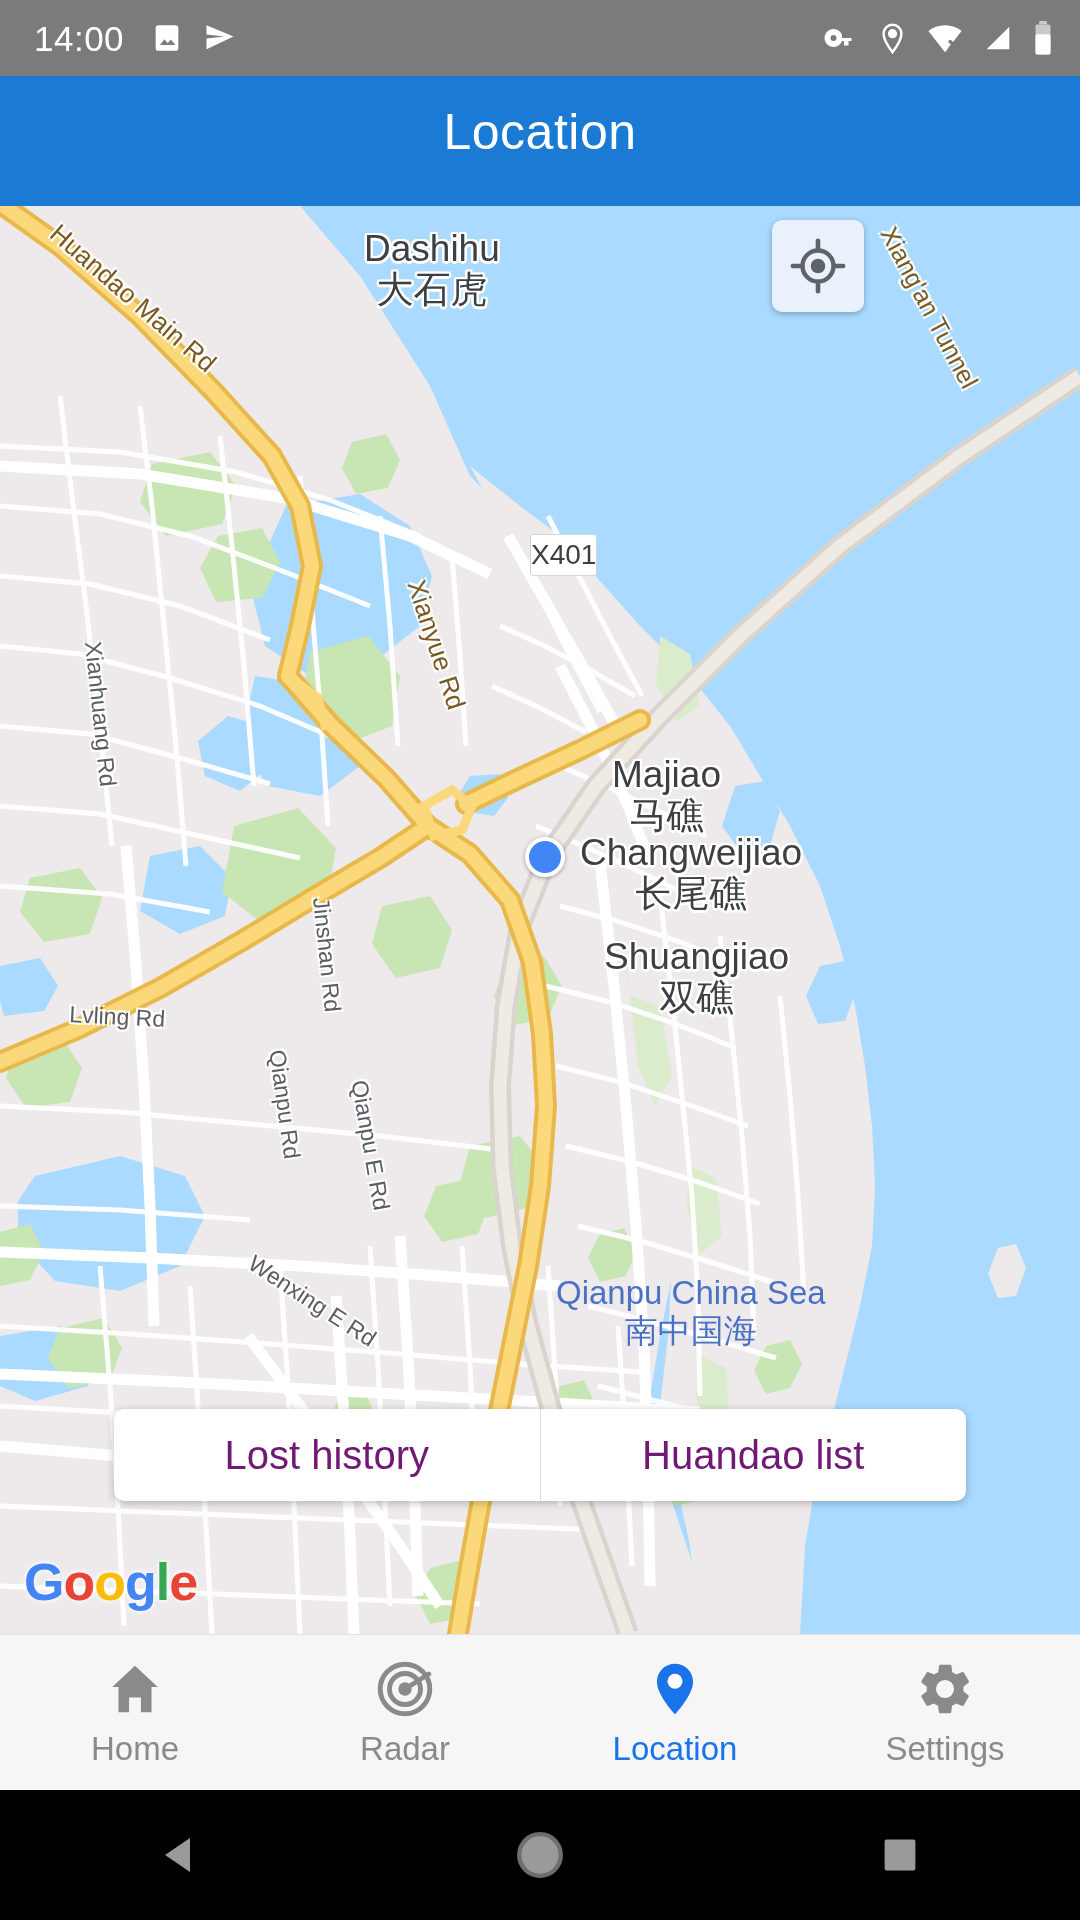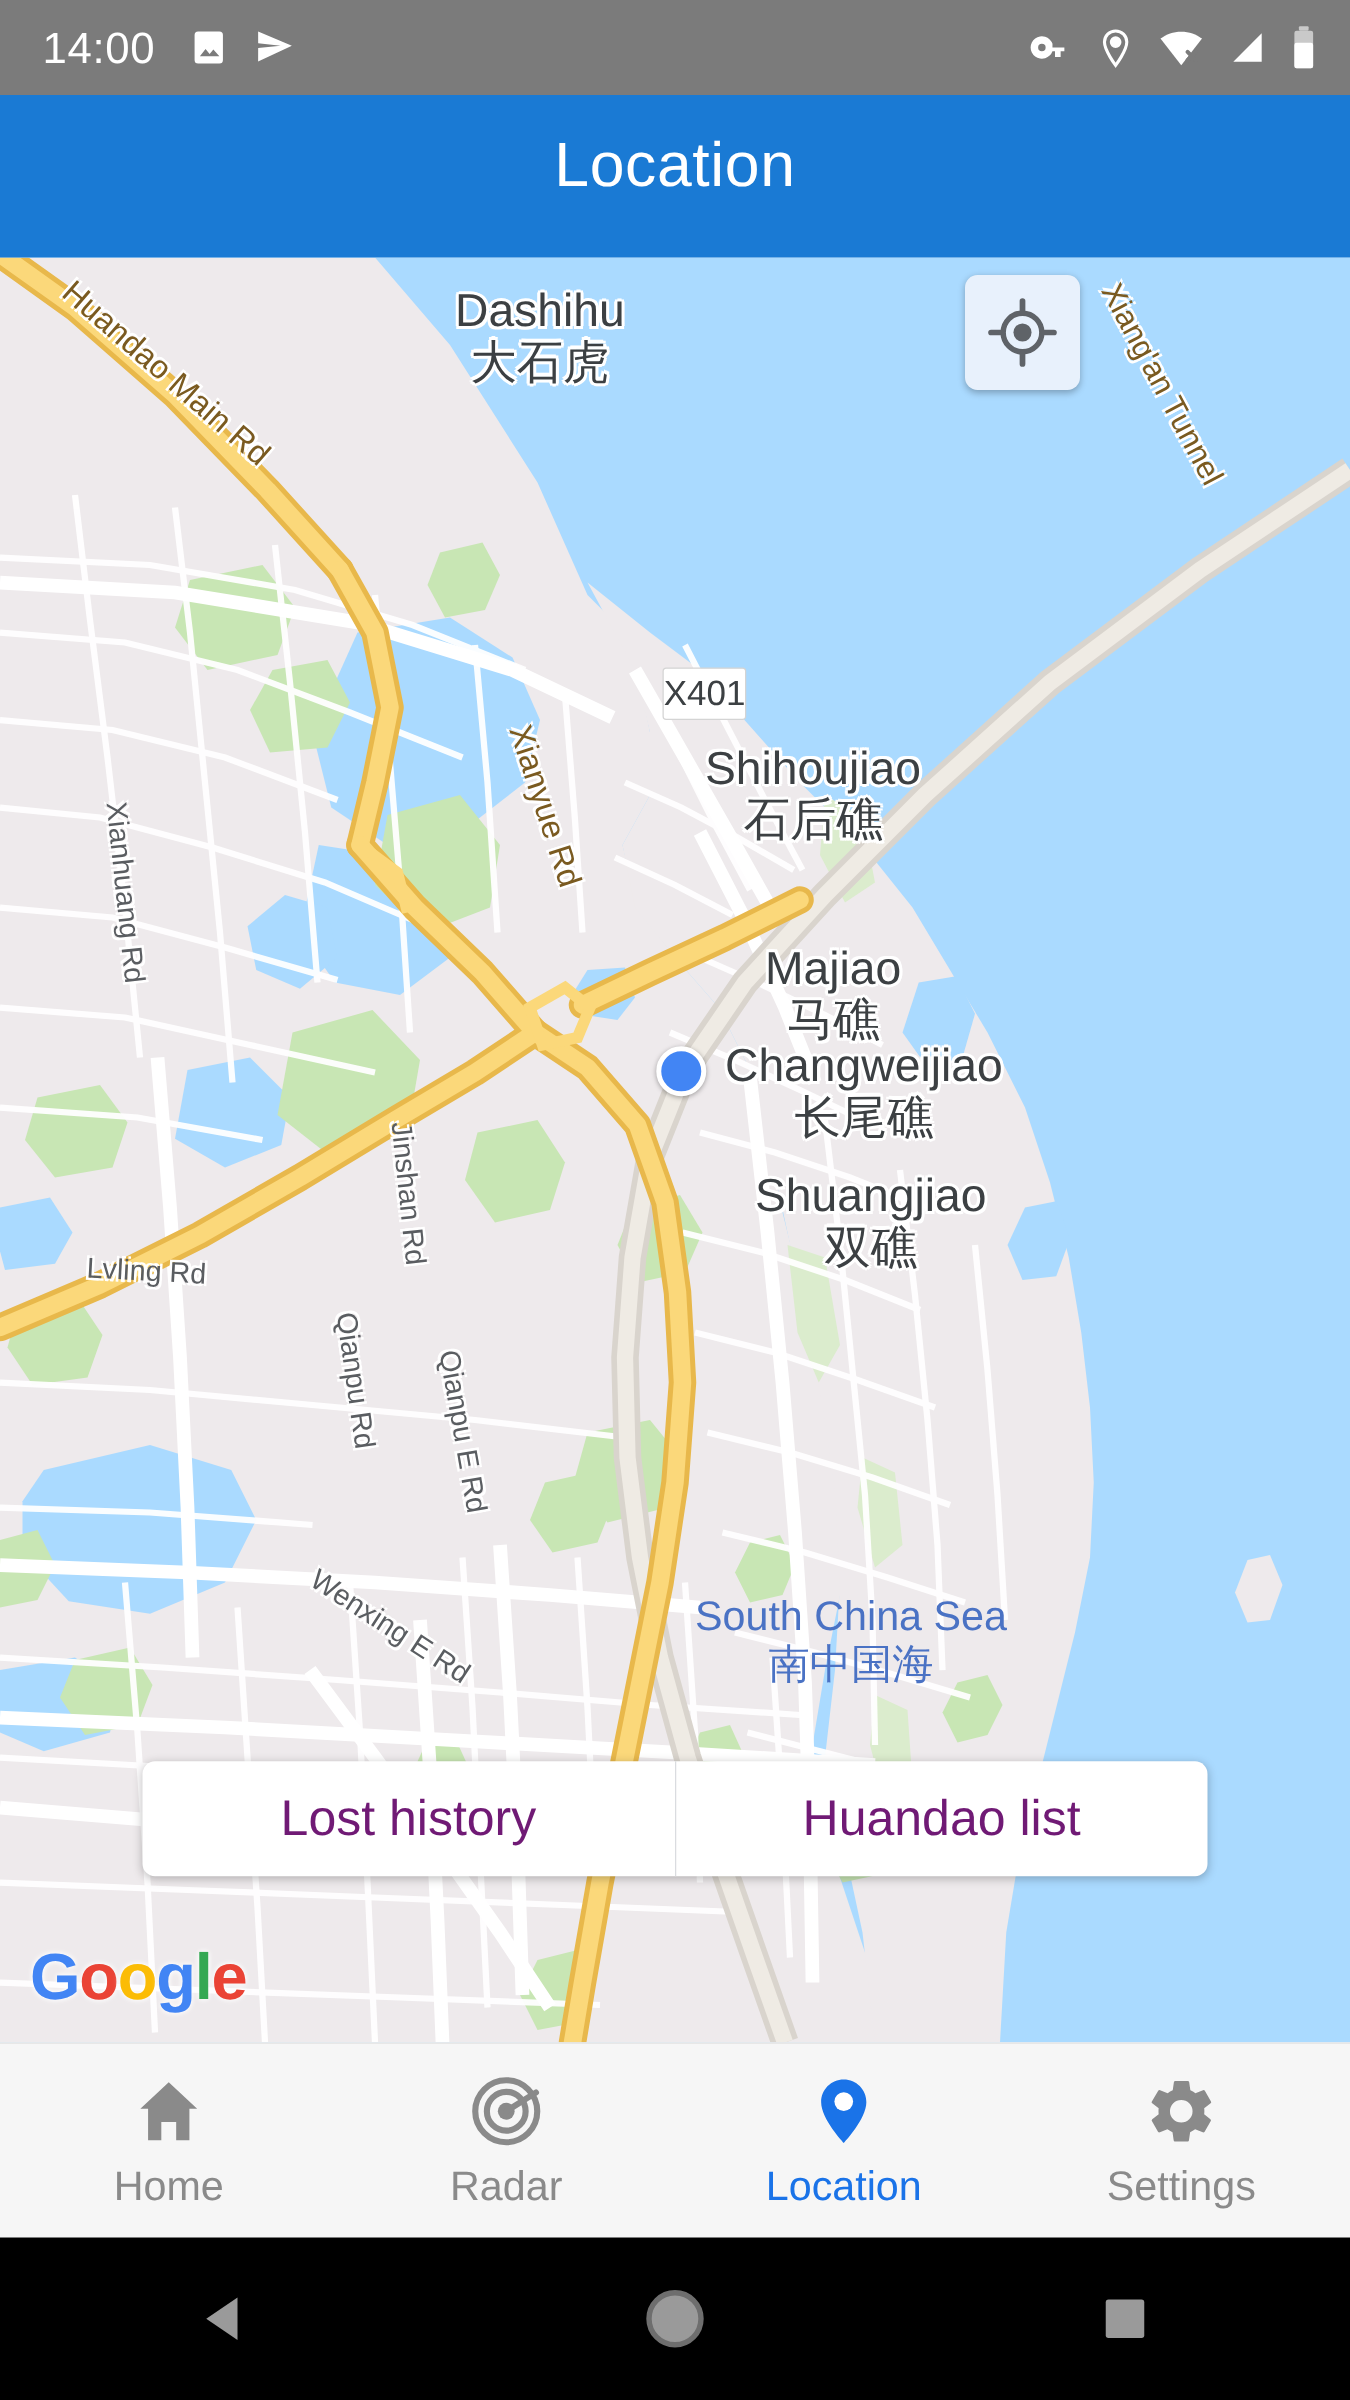--- a/index.html
+++ b/index.html
@@ -483,39 +483,35 @@
     <div class="road-label" style="left:372px; top:872px; transform: rotate(80deg); transform-origin: left top;">Qianpu E Rd</div>
 
     <div class="road-label" style="left:258px; top:1044px; transform: rotate(33deg); transform-origin: left top;">Wenxing E Rd</div>
 
     <div class="shield" style="left:530px; top:328px;">X401</div>
 
     <div class="poi" style="left:364px; top:22px;">
       <span class="en">Dashihu</span>
       <span class="zh">大石虎</span>
     </div>
-    <div class="poi" style="left:564px; top:388px;">
-      <span class="en">Shihoujiao</span>
-      <span class="zh">石后礁</span>
-    </div>
     <div class="poi" style="left:612px; top:548px;">
       <span class="en">Majiao</span>
       <span class="zh">马礁</span>
     </div>
     <div class="poi" style="left:580px; top:626px;">
       <span class="en">Changweijiao</span>
       <span class="zh">长尾礁</span>
     </div>
     <div class="poi" style="left:604px; top:730px;">
       <span class="en">Shuangjiao</span>
       <span class="zh">双礁</span>
     </div>
 
     <div class="sea-label" style="left:556px; top:1068px;">
-      <span class="en">South China Sea</span>
+      <span class="en">Qianpu China Sea</span>
       <span class="zh">南中国海</span>
     </div>
 
     <div id="my-location-dot" style="left:525px; top:631px;"></div>
 
     <div id="locate-button" style="left:772px; top:14px;">
       <svg width="58" height="58" viewBox="0 0 24 24">
         <circle cx="12" cy="12" r="6.4" fill="none" stroke="#5f6368" stroke-width="1.8"></circle>
         <circle cx="12" cy="12" r="3" fill="#5f6368"></circle>
         <g stroke="#5f6368" stroke-width="1.9" stroke-linecap="round">

